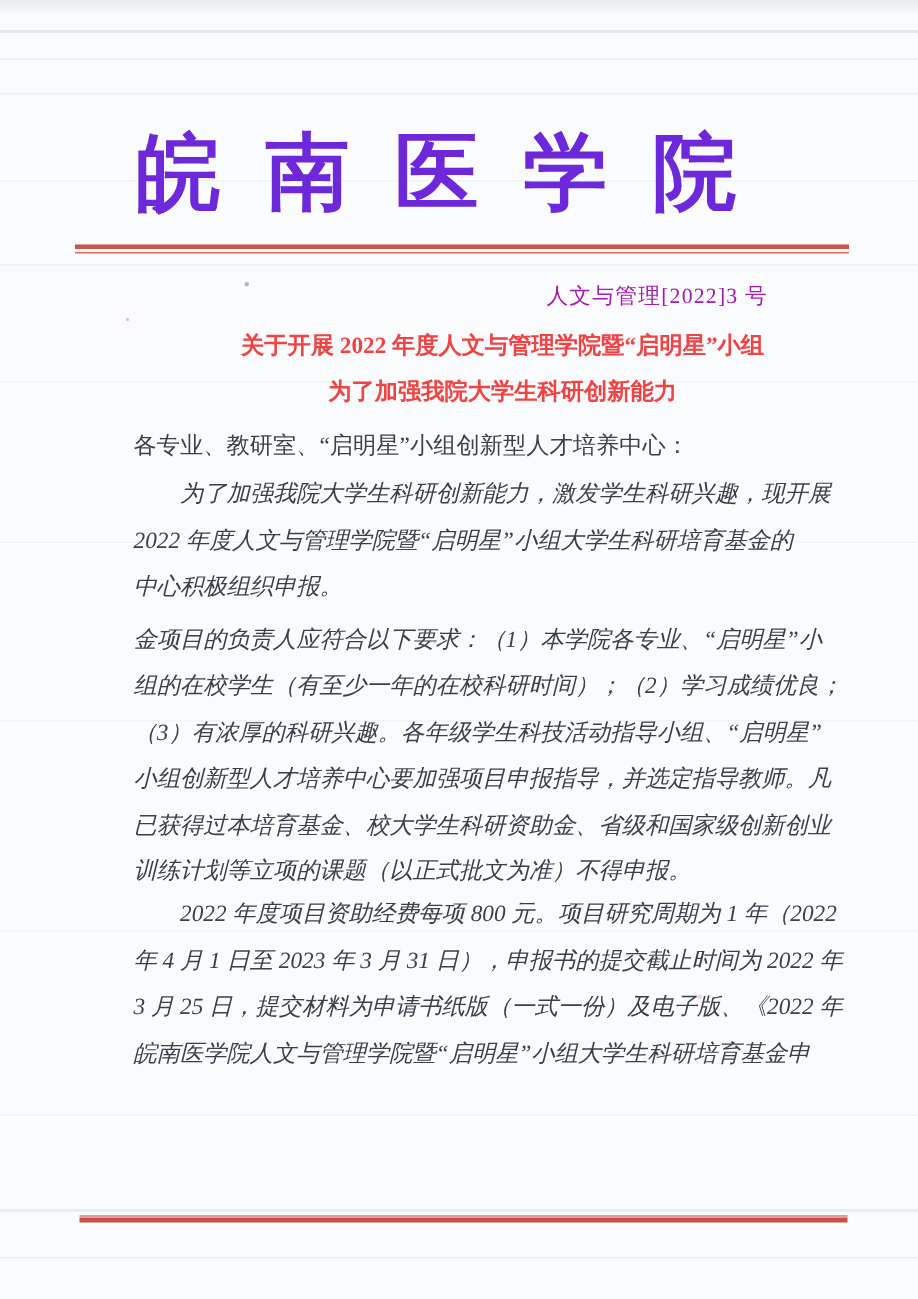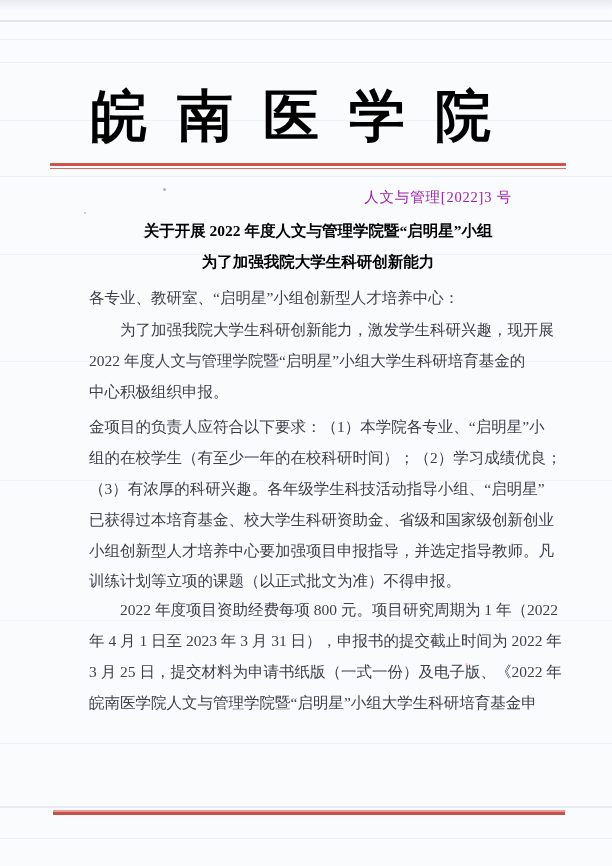--- a/index.html
+++ b/index.html
@@ -8,50 +8,50 @@
     background:#fafbfd;
     font-family:"Liberation Serif","DejaVu Serif",serif;
   }
   .page{position:absolute;inset:0;}
   
   .streak{position:absolute;left:0;width:612px;pointer-events:none;}
   .topshade{position:absolute;top:0;left:0;width:612px;height:10px;
     background:linear-gradient(to bottom,rgba(203,210,222,.40),rgba(203,210,222,0));}
   .letterhead{
     position:absolute;top:82px;left:0;width:612px;
-    text-align:center;color:#000000;
+    text-align:center;color:#6d28d9;
     font-size:56px;font-weight:700;line-height:68px;
     letter-spacing:30px;box-sizing:border-box;
     white-space:nowrap;
   }
   .rule-top{position:absolute;left:50px;top:163px;width:516px;height:7px;}
   .rule-top .r1{position:absolute;top:0;left:0;right:0;height:2.5px;background:#cc544c;}
   .rule-top .r2{position:absolute;top:4.5px;left:0;right:0;height:1.6px;background:#d96a63;}
   .rule-bottom{position:absolute;left:53px;top:810px;width:512px;height:6px;}
   .rule-bottom .r1{position:absolute;top:0;left:0;right:0;height:2px;background:#e59a94;}
   .rule-bottom .r2{position:absolute;top:2.4px;left:0;right:0;height:2.4px;background:#c6504a;}
   .doc-number{
     position:absolute;top:188px;right:100px;
     font-size:14.5px;color:#a21caf;letter-spacing:.8px;white-space:nowrap;
   }
   .doc-title{
-    position:absolute;top:216px;left:82px;width:444px;
+    position:absolute;top:216px;left:99px;width:444px;
     text-align:center;padding-left:28px;box-sizing:border-box;
-    color:#000000;font-size:15.5px;font-weight:700;font-family:Liberation Serif, serif;
+    color:#ef4444;font-size:15.5px;font-weight:700;font-family:Liberation Serif, serif;
   }
   .doc-title .line{line-height:30.6px;white-space:nowrap;}
   .salutation{
     position:absolute;top:282px;left:89px;width:460px;
     color:#3c3f49;font-size:15.5px;line-height:31px;white-space:nowrap;
   }
   .body-text{
     position:absolute;top:315px;left:89px;width:446px;
     color:#3c3f49;font-size:15.5px;
   }
-  .body-text .line{line-height:30.8px;white-space:nowrap;}
+  .body-text .line{line-height:30.8px;white-space:nowrap;font-style:italic;}
   .body-text .indent{text-indent:2em;}
   .para.p2{margin-top:5px;}
   .para.p3{margin-top:-2px;}
   .speck{position:absolute;border-radius:50%;pointer-events:none;}
 </style>
 </head>
 <body>
 
 <div class="page">
 
@@ -88,22 +88,22 @@
   <div class="body-text">
     <div class="para p1">
       <div class="line indent">为了加强我院大学生科研创新能力，激发学生科研兴趣，现开展</div>
       <div class="line">2022 年度人文与管理学院暨“启明星”小组大学生科研培育基金的</div>
       <div class="line">中心积极组织申报。</div>
     </div>
     <div class="para p2">
       <div class="line">金项目的负责人应符合以下要求：（1）本学院各专业、“启明星”小</div>
       <div class="line">组的在校学生（有至少一年的在校科研时间）；（2）学习成绩优良；</div>
       <div class="line">（3）有浓厚的科研兴趣。各年级学生科技活动指导小组、“启明星”</div>
+      <div class="line">小组创新型人才培养中心要加强项目申报指导，并选定指导教师。凡</div>
       <div class="line">已获得过本培育基金、校大学生科研资助金、省级和国家级创新创业</div>
-      <div class="line">小组创新型人才培养中心要加强项目申报指导，并选定指导教师。凡</div>
       <div class="line">训练计划等立项的课题（以正式批文为准）不得申报。</div>
     </div>
     <div class="para p3">
       <div class="line indent">2022 年度项目资助经费每项 800 元。项目研究周期为 1 年（2022</div>
       <div class="line">年 4 月 1 日至 2023 年 3 月 31 日），申报书的提交截止时间为 2022 年</div>
       <div class="line">3 月 25 日，提交材料为申请书纸版（一式一份）及电子版、《2022 年</div>
       <div class="line">皖南医学院人文与管理学院暨“启明星”小组大学生科研培育基金申</div>
     </div>
   </div>
 

